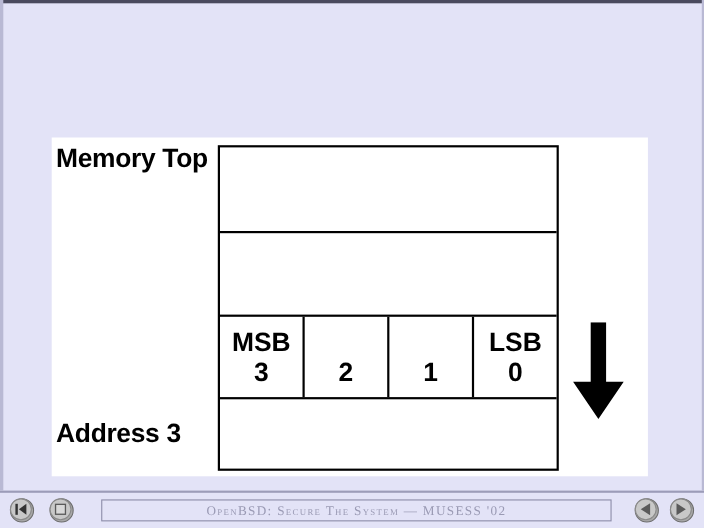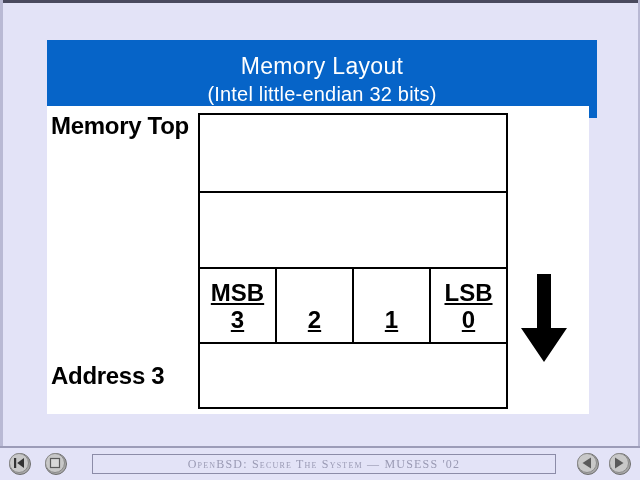--- a/index.html
+++ b/index.html
@@ -67,21 +67,21 @@
   #title-banner .line2 {
     font-size: 20px;
     line-height: 26px;
     letter-spacing: 0.2px;
   }
 
   
   #diagram-canvas {
     position: absolute;
     left: 47px;
-    top: 106px;
+    top: 125px;
     width: 542px;
     height: 308px;
     background: #ffffff;
   }
 
   
   .side-label {
     position: absolute;
     font-weight: bold;
     color: #000000;
@@ -110,21 +110,21 @@
     display: flex;
     flex-direction: column;
   }
   .mem-row {
     box-sizing: border-box;
     width: 100%;
   }
   .mem-row.r-empty-top   { height: 78px; border-bottom: 2px solid #000; }
   .mem-row.r-empty-mid   { height: 76px; border-bottom: 2px solid #000; }
   .mem-row.r-bytes       { height: 75px; border-bottom: 2px solid #000;
-                           display: flex; text-decoration: underline; }
+                           display: flex; }
   .mem-row.r-empty-bot   { height: 63px; }
 
   .byte-cell {
     box-sizing: border-box;
     border-right: 2px solid #000000;
     display: flex;
     flex-direction: column;
     align-items: center;
     justify-content: center;
     font-weight: bold;
@@ -212,24 +212,20 @@
 </style>
 </head>
 <body>
 
 <div id="slide-root">
 
   <div class="top-rule"></div>
   <div class="side-rule-left"></div>
   <div class="side-rule-right"></div>
 
-  <div id="title-banner">
-    <div class="line1">Memory Layout</div>
-    <div class="line2">(Intel little-endian 32 bits)</div>
-  </div>
 
   <div id="diagram-canvas">
 
     <div class="side-label" id="memory-top-label">Memory Top</div>
 
     <div class="side-label" id="address-zero-label">Address 3</div>
 
     <div id="memory-table">
 
       <div class="mem-row r-empty-top"></div>

